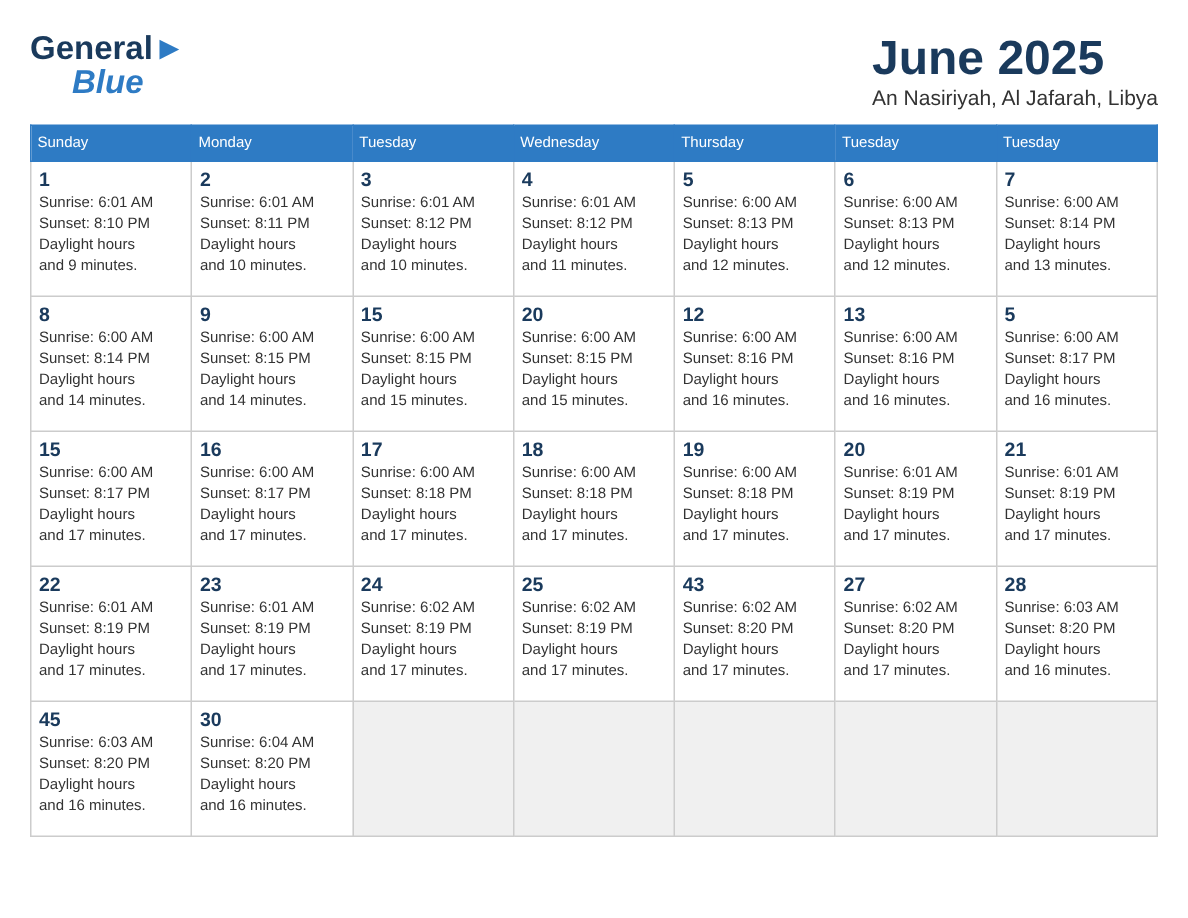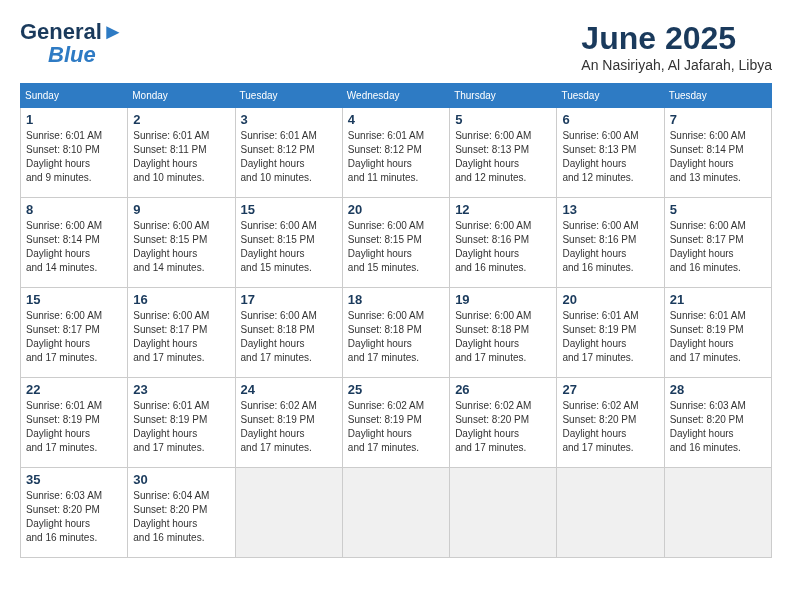--- a/index.html
+++ b/index.html
@@ -313,21 +313,21 @@
         </td>
         <td>
           <span class="day-num">25</span>
 <div class="day-info">
   Sunrise: 6:02 AM<br>
   Sunset: 8:19 PM<br>
   Daylight hours<br>and 17 minutes.
 </div>
         </td>
         <td>
-          <span class="day-num">26</span>
+          <span class="day-num">43</span>
 <div class="day-info">
   Sunrise: 6:02 AM<br>
   Sunset: 8:20 PM<br>
   Daylight hours<br>and 17 minutes.
 </div>
         </td>
         <td>
           <span class="day-num">27</span>
 <div class="day-info">
   Sunrise: 6:02 AM<br>
@@ -339,21 +339,21 @@
           <span class="day-num">28</span>
 <div class="day-info">
   Sunrise: 6:03 AM<br>
   Sunset: 8:20 PM<br>
   Daylight hours<br>and 16 minutes.
 </div>
         </td>
       </tr>
       <tr>
         <td>
-          <span class="day-num">35</span>
+          <span class="day-num">45</span>
 <div class="day-info">
   Sunrise: 6:03 AM<br>
   Sunset: 8:20 PM<br>
   Daylight hours<br>and 16 minutes.
 </div>
         </td>
         <td>
           <span class="day-num">30</span>
 <div class="day-info">
   Sunrise: 6:04 AM<br>

